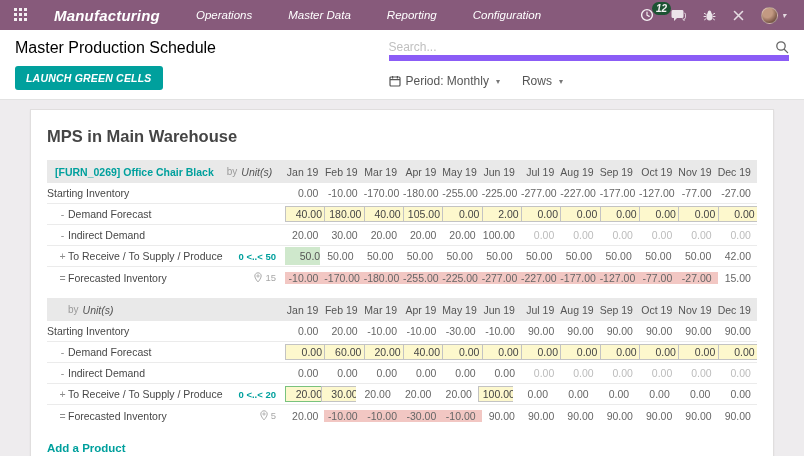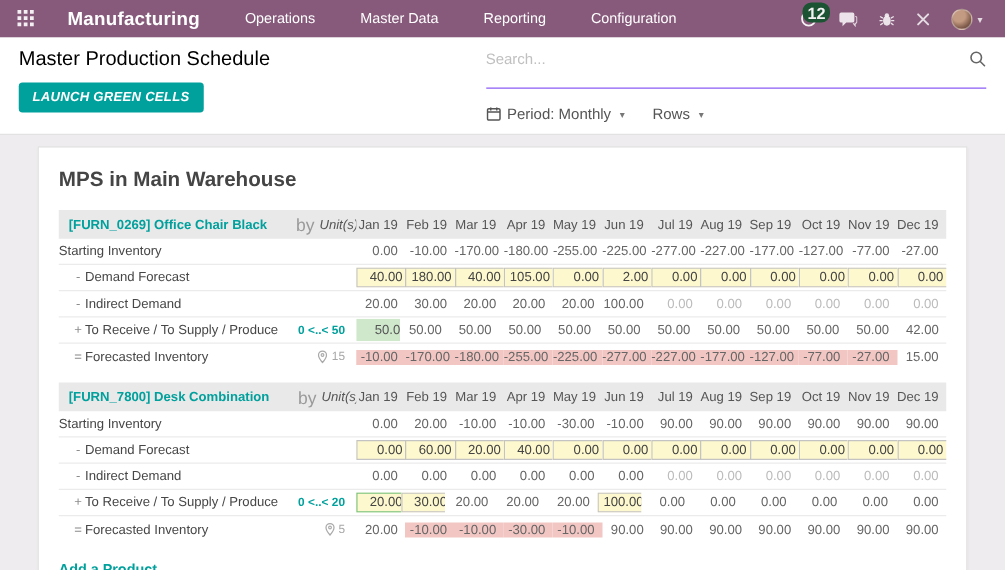--- a/index.html
+++ b/index.html
@@ -1,65 +1,65 @@
 <!DOCTYPE html>
 <html><head>
 <meta charset="utf-8">
 <style>
   * { margin:0; padding:0; box-sizing:border-box; }
   html,body { width:804px; height:456px; overflow:hidden;
     font-family:"Liberation Sans", sans-serif; background:#eeecee; }
 
   
   .nav { height:30px; background:#875A7B; display:flex; align-items:center;
-    color:#fff; padding:0 8px 0 10px; }
+    color:#fff; padding:0 8px 0 10px;font-style:italic; }
   .apps-grid { width:14px; height:14px; display:grid; margin:0 4px;
     grid-template-columns:repeat(3,4px); grid-template-rows:repeat(3,4px); gap:1px; cursor:pointer; }
   .apps-grid span { background:rgba(255,255,255,.9); width:3px; height:3px; }
   .nav-app { font-size:15px; font-weight:bold; margin:0 26px 0 22px; letter-spacing:.2px; }
   .nav-menu { display:flex; gap:16px;align-items:flex-end; }
   .nav-menu .mitem { font-size:11.5px; padding:8px 10px; cursor:pointer; color:#fff; }
   .nav-right { margin-left:auto; display:flex; align-items:center; gap:17px; padding-right:10px; }
   .tray { position:relative; display:flex; align-items:center; cursor:pointer; opacity:.92; }
-  .badge { position:absolute; top:-6px; left:2px; background:#14532d; color:#fff;
-    font-size:13px; font-weight:bold; border-radius:7px; padding:1.5px 4px; line-height:1; }
+  .badge { position:absolute; top:-6px; left:12px; background:#14532d; color:#fff;
+    font-size:10px; font-weight:bold; border-radius:7px; padding:1.5px 4px; line-height:1; }
   .avatar { width:17px; height:17px; border-radius:50%;
     background:radial-gradient(circle at 35% 30%, #c9a083 0 35%, #7d5a46 70%, #4a3327); border:1px solid rgba(255,255,255,.4); }
   .caret { font-size:8px; color:rgba(255,255,255,.85); margin-left:4px; }
 
   
   .cpanel { background:#fff; border-bottom:1px solid #e2e2e2; padding:7px 15px 9px;
     display:flex; }
   .cp-left { width:48%; }
   .cp-right { width:52%; padding-left:2px; }
   .breadcrumb { font-size:16px; color:#000000; margin:2px 0 9px; }
   .btn-primary { display:inline-block; background:#00A09D; color:#fff; font-size:10.5px;
     font-weight:bold; letter-spacing:.2px; padding:6px 11px; border:none; border-radius:3px; cursor:pointer;font-style:italic; }
-  .searchbar { display:flex; align-items:center; border-bottom:1px solid #8b5cf6; padding-bottom:16px; margin-top:3px; }
+  .searchbar { display:flex; align-items:center; border-bottom:6px solid #8b5cf6; padding-bottom:1px; margin-top:3px; }
   .searchbar input { flex:1; border:none; outline:none; font-size:12px; color:#555;
     font-family:"Liberation Sans", sans-serif; }
   .searchbar input::placeholder { color:#c0c0c0; }
   .filters { display:flex; gap:22px; margin-top:13px; align-items:center; }
   .filter { font-size:12px; color:#555; display:flex; align-items:center; gap:5px; cursor:pointer; }
   .filter .caret2 { font-size:8px; color:#777; margin-left:2px; }
 
   
   .page { padding:9px 30px 0; }
   .card { background:#fff; border:1px solid #e0dede; box-shadow:0 1px 2px rgba(0,0,0,.05);
     padding:15px 16px 16px; min-height:345px; }
   .card h2 { font-size:16.5px; color:#454545; font-weight:bold; margin:2px 0 14px; }
 
   .trow { display:flex; align-items:center; }
   .thead { background:#e9e9e9; height:23px; margin-top:10px; }
   .tcell { flex:1 1 0; text-align:right; font-size:10.5px; color:#666;
     padding-right:6px; overflow:hidden; white-space:nowrap; }
   .tcell.label { flex:0 0 238px; text-align:left; padding:0; display:flex; align-items:center; }
   .head-label { padding-left:8px !important; }
   .product-link { color:#00A09D; font-weight:bold; font-size:10.5px; text-decoration:none; cursor:pointer; }
-  .by { color:#9a9a9a; font-size:14px; margin:0 4px 0 23px; }
+  .by { color:#9a9a9a; font-size:10px; margin:0 4px 0 13px; }
   .uom { color:#555; font-size:10.5px; font-style:italic; }
   .head-month { color:#555; font-size:10.5px; }
 
   .drow { height:21px; border-bottom:1px solid #ebebeb; }
   .drow:last-child { border-bottom:none; }
   .prefix { color:#8c8c8c; width:11px; margin-left:10px; font-size:10.5px; text-align:center; }
   .rlabel { color:#474747; font-size:10.5px; }
   .rlabel.no-indent { margin-left:0; }
   .range { margin-left:auto; color:#00A09D; font-weight:bold; font-size:9.5px; padding-right:9px; }
   .target { margin-left:auto; color:#a8a8a8; font-size:9.5px; padding-right:9px;
@@ -313,21 +313,20 @@
           <div class="tcell cell-red">-177.00</div>
           <div class="tcell cell-red">-127.00</div>
           <div class="tcell cell-red">-77.00</div>
           <div class="tcell cell-red">-27.00</div>
           <div class="tcell">15.00</div>
         </div>
       </div>
     <div class="mps-table">
         <div class="trow thead">
           <div class="tcell label head-label">
-            <a class="product-link">[FURN_7800] Desk Combination</a>
             <span class="by">by</span>
             <span class="uom">Unit(s)</span>
           </div>
           <div class="tcell head-month">Jan 19</div>
           <div class="tcell head-month">Feb 19</div>
           <div class="tcell head-month">Mar 19</div>
           <div class="tcell head-month">Apr 19</div>
           <div class="tcell head-month">May 19</div>
           <div class="tcell head-month">Jun 19</div>
           <div class="tcell head-month">Jul 19</div>

